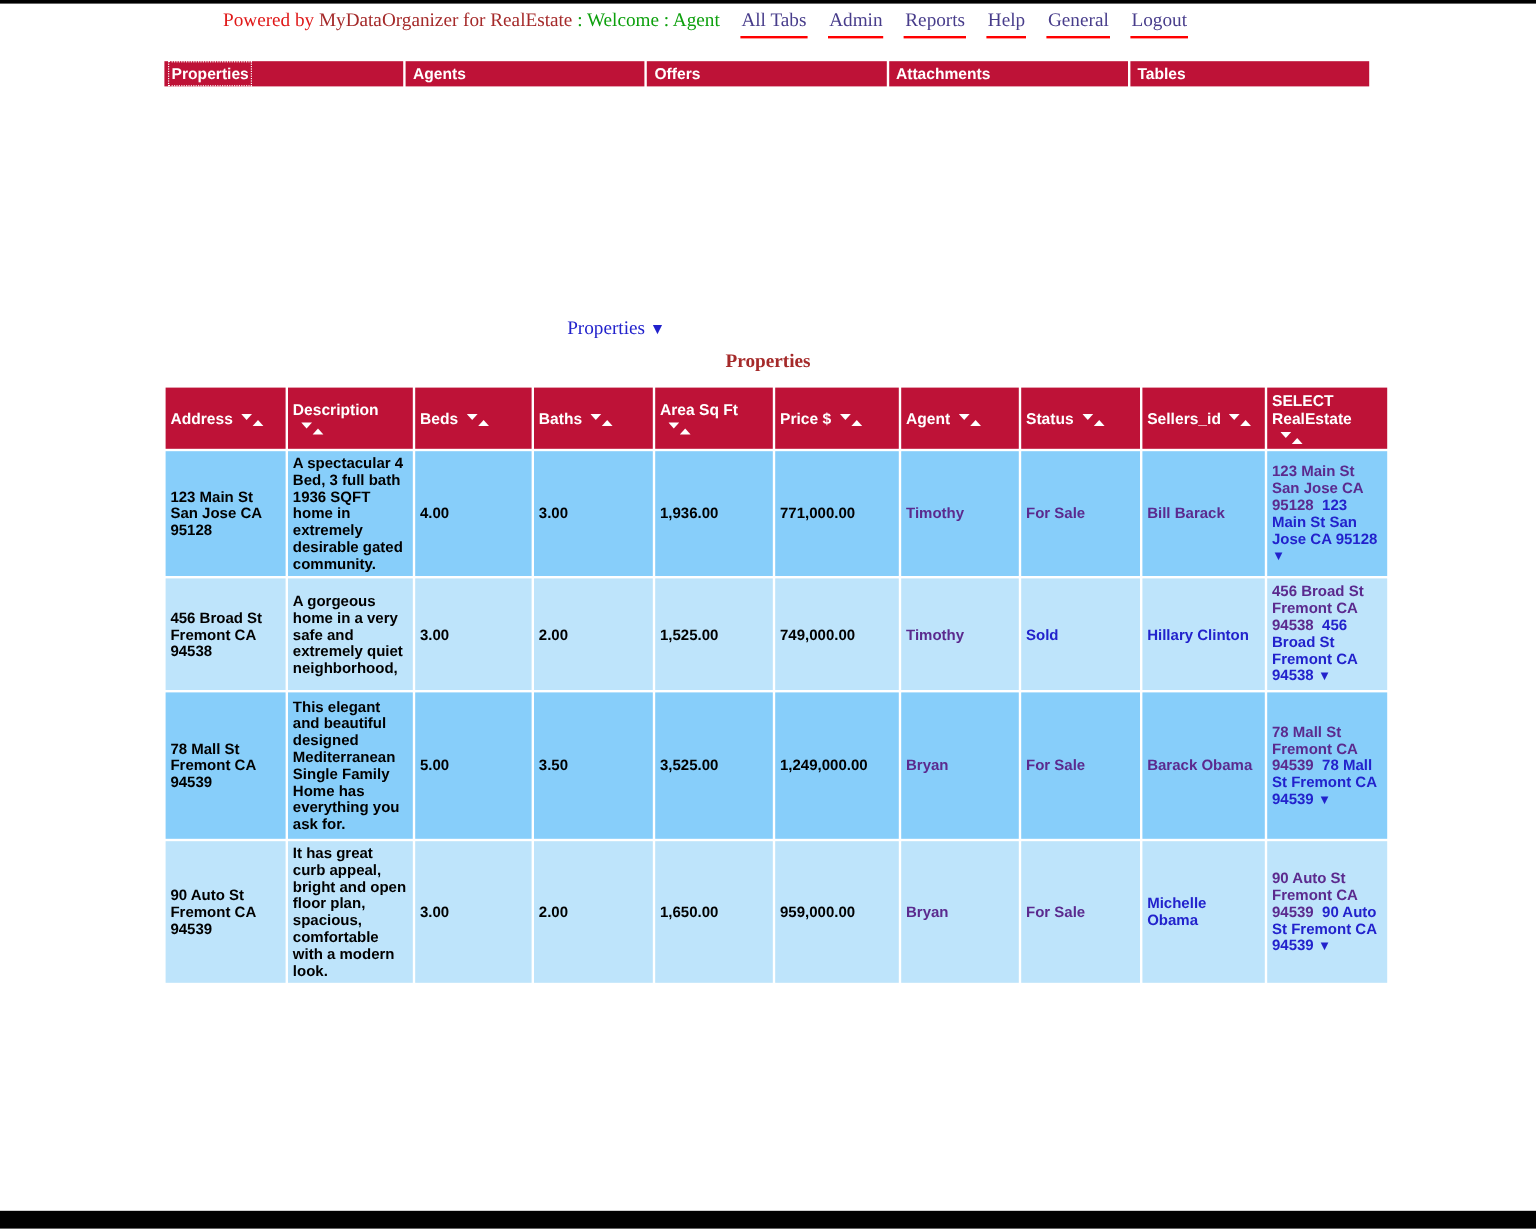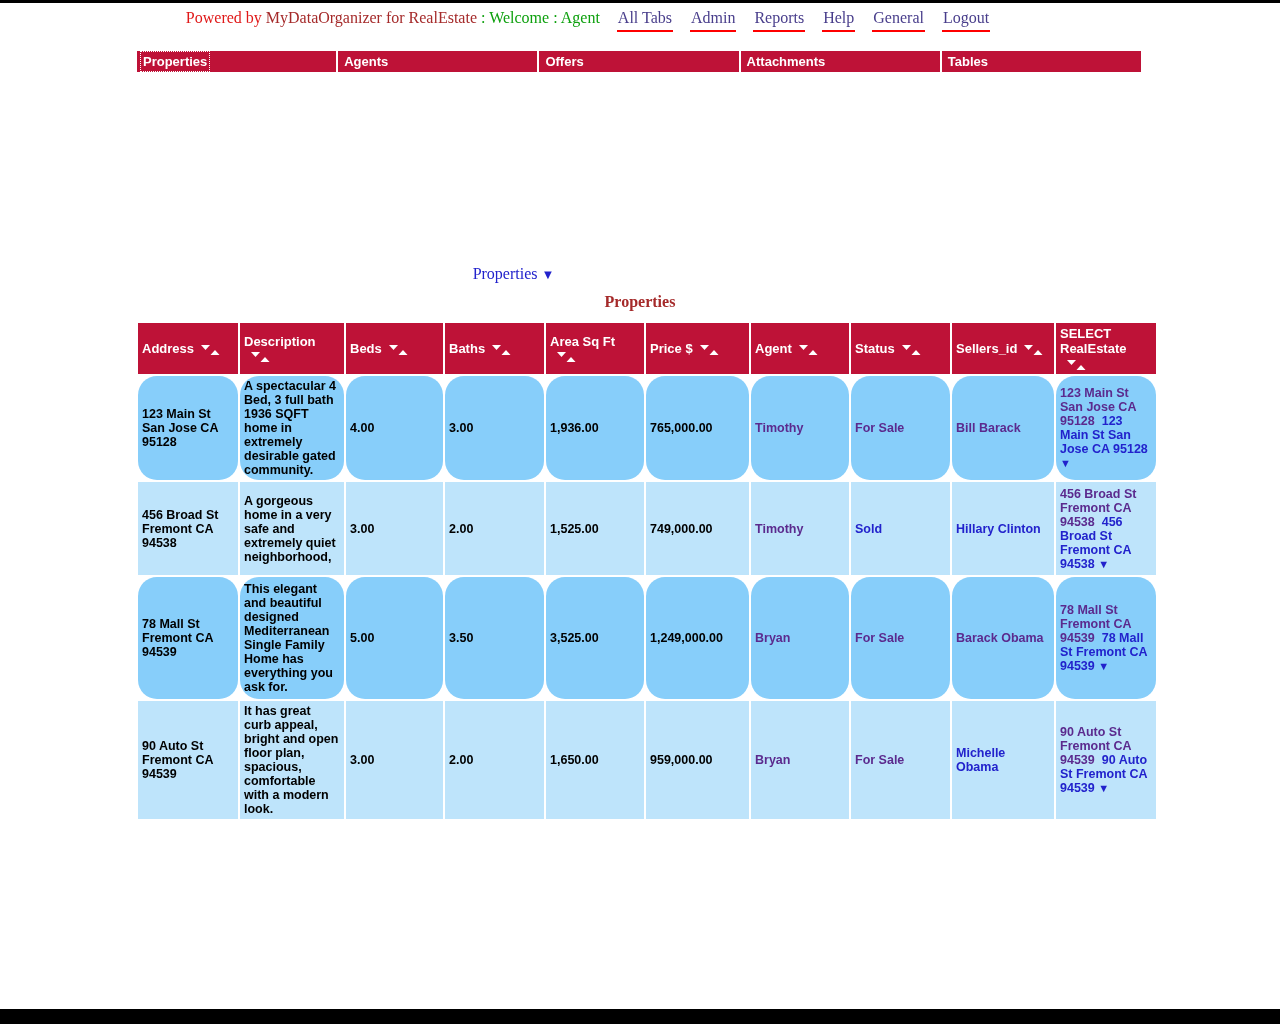--- a/index.html
+++ b/index.html
@@ -82,21 +82,21 @@
     background:var(--crimson);color:#fff;
     font-size:13px;font-weight:bold;text-align:left;
     vertical-align:middle;padding:3px 4px;height:37px;
   }
   table.props th .sort-icon{vertical-align:middle;margin-left:7px;}
   table.props td{
     font-size:12.5px;font-weight:bold;line-height:14px;
     vertical-align:middle;padding:3px 4px;color:#000;
     word-wrap:break-word;
   }
-  tr[data-shade="dark"] td{background:var(--row-dark);border-radius:19px;}
+  tr[data-shade="dark"] td{background:var(--row-dark);}
   tr[data-shade="light"] td{background:var(--row-light);}
   tr.r0{height:93px;} tr.r1{height:93px;} tr.r2{height:122px;} tr.r3{height:91px;}
   .cell-link{cursor:pointer;}
   .cell-link[data-variant="purple"]{color:var(--purple);}
   .cell-link[data-variant="blue"]{color:var(--blue);}
   .sel-value{color:var(--purple);}
   .sel-link{color:var(--blue);cursor:pointer;}
   .sel-link .dd-arrow{font-size:11px;}
 </style>
 </head>
@@ -191,21 +191,21 @@
           </svg></th>
     </tr>
   </thead>
   <tbody>
     <tr class="r0" data-shade="dark">
       <td>123 Main St San Jose CA 95128</td>
       <td>A spectacular 4 Bed, 3 full bath 1936 SQFT home in extremely desirable gated community.</td>
       <td>4.00</td>
       <td>3.00</td>
       <td>1,936.00</td>
-      <td>765,000.00</td>
+      <td>771,000.00</td>
       <td><span class="cell-link" data-variant="purple">Timothy</span></td>
       <td><span class="cell-link" data-variant="purple">For Sale</span></td>
       <td><span class="cell-link" data-variant="purple">Bill Barack</span></td>
       <td><span class="sel-value">123 Main St San Jose CA 95128</span>&nbsp; <span class="sel-link"><span>123 Main St San Jose CA 95128</span> <span class="dd-arrow">▼</span></span></td>
     </tr>
     <tr class="r1" data-shade="light">
       <td>456 Broad St Fremont CA 94538</td>
       <td>A gorgeous home in a very safe and extremely quiet neighborhood,</td>
       <td>3.00</td>
       <td>2.00</td>

